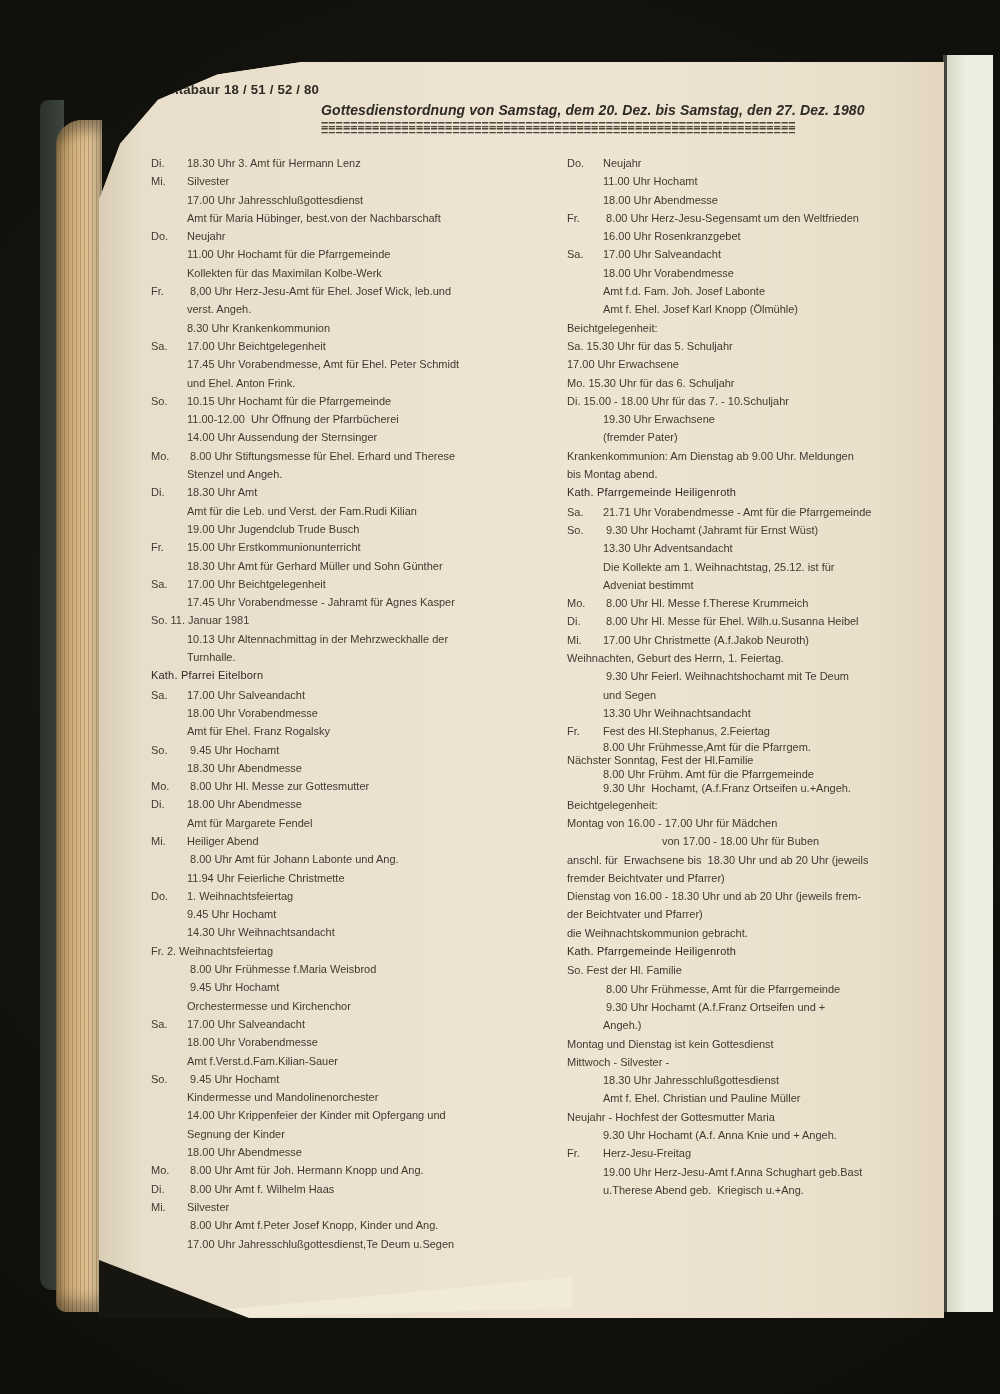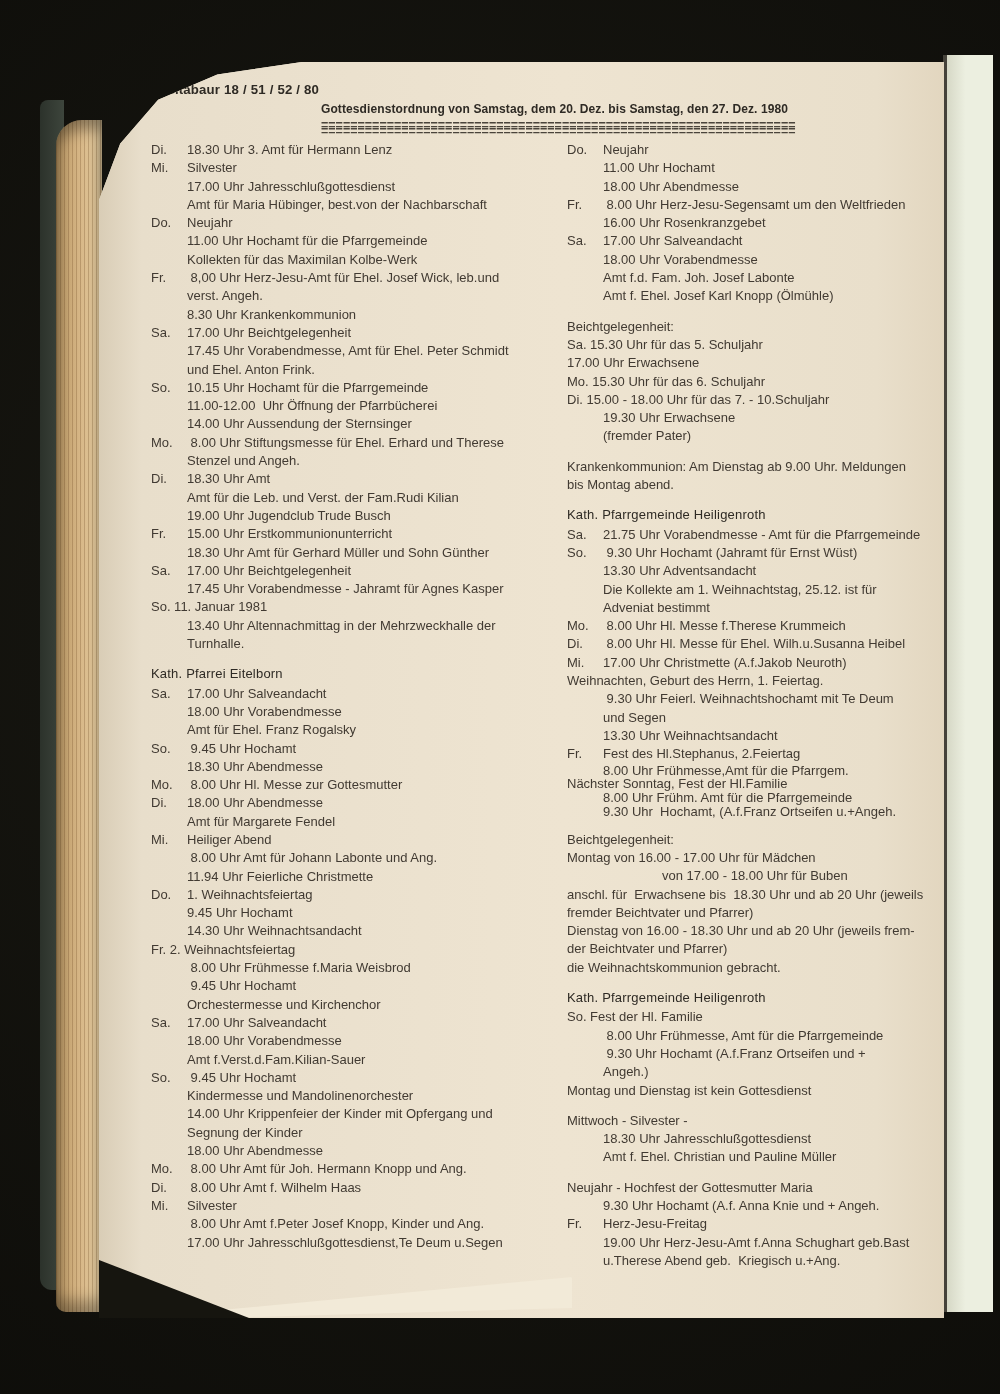--- a/index.html
+++ b/index.html
@@ -34,28 +34,28 @@
     clip-path:polygon(0 11%, 2.5% 6.5%, 7% 3%, 14% 1%, 24% 0, 100% 0, 100% 100%, 0 100%);
     color:var(--ink);}
   .under-corner{position:absolute;left:200px;top:1268px;width:372px;height:50px;
     background:var(--underpage);
     clip-path:polygon(0 88%, 100% 18%, 100% 80%, 4% 100%);
     box-shadow:0 -1px 0 rgba(90,70,40,.4);}
   .corner-shadow{position:absolute;left:99px;top:1252px;width:150px;height:66px;
     background:var(--surround);clip-path:polygon(0 12%, 100% 100%, 0 100%);}
   .page-inner{position:absolute;inset:0;}
   .loc-line{position:absolute;left:52px;top:20px;font-size:13.2px;font-weight:700;color:var(--heading-ink);letter-spacing:.2px;}
-  .page-title{position:absolute;left:222px;top:40px;font-size:12px;font-weight:700;color:var(--heading-ink);letter-spacing:.1px;white-space:pre;}
+  .page-title{position:absolute;left:222px;top:40px;font-size:14px;font-weight:700;color:var(--heading-ink);letter-spacing:.1px;white-space:pre;font-style:italic;}
   .sep{position:absolute;left:222px;width:520px;font-weight:700;color:#4a443b;
     font-size:12.5px;line-height:6px;white-space:pre;overflow:hidden;}
   .sep.s1{top:60px;} .sep.s2{top:66px;}
-  .col{position:absolute;top:79px;font-size:13px;line-height:18.3px;}
+  .col{position:absolute;top:92px;font-size:11px;line-height:18.3px;}
   .col-left{left:52px;width:428px;}
   .col-right{left:468px;width:400px;}
-  .block + .block{margin-top:12px;}
+  .block + .block{}
   .heading{font-weight:400;color:var(--heading-ink);margin-bottom:1px;letter-spacing:.2px;}
   .line{display:flex;white-space:pre;}
   .line .day{width:36px;flex:none;}
   .line.tight{line-height:13.8px;}
   .line.indent2{padding-left:95px;text-align:right;}
   .txt{white-space:pre;}
 </style>
 </head>
 <body>
 
@@ -91,21 +91,21 @@
           <div class="line"><span class="day">Mo.</span><span class="txt"> 8.00 Uhr Stiftungsmesse für Ehel. Erhard und Therese</span></div>
           <div class="line"><span class="day"></span><span class="txt">Stenzel und Angeh.</span></div>
           <div class="line"><span class="day">Di.</span><span class="txt">18.30 Uhr Amt</span></div>
           <div class="line"><span class="day"></span><span class="txt">Amt für die Leb. und Verst. der Fam.Rudi Kilian</span></div>
           <div class="line"><span class="day"></span><span class="txt">19.00 Uhr Jugendclub Trude Busch</span></div>
           <div class="line"><span class="day">Fr.</span><span class="txt">15.00 Uhr Erstkommunionunterricht</span></div>
           <div class="line"><span class="day"></span><span class="txt">18.30 Uhr Amt für Gerhard Müller und Sohn Günther</span></div>
           <div class="line"><span class="day">Sa.</span><span class="txt">17.00 Uhr Beichtgelegenheit</span></div>
           <div class="line"><span class="day"></span><span class="txt">17.45 Uhr Vorabendmesse - Jahramt für Agnes Kasper</span></div>
           <div class="line flush"><span class="txt">So. 11. Januar 1981</span></div>
-          <div class="line"><span class="day"></span><span class="txt">13.40 Uhr Altennachmittag in der Mehrzweckhalle der</span></div>
+          <div class="line"><span class="day"></span><span class="txt">10.13 Uhr Altennachmittag in der Mehrzweckhalle der</span></div>
           <div class="line"><span class="day"></span><span class="txt">Turnhalle.</span></div>
         </div>
         <div class="block">
           <div class="heading">Kath. Pfarrei Eitelborn</div>
           <div class="line"><span class="day">Sa.</span><span class="txt">17.00 Uhr Salveandacht</span></div>
           <div class="line"><span class="day"></span><span class="txt">18.00 Uhr Vorabendmesse</span></div>
           <div class="line"><span class="day"></span><span class="txt">Amt für Ehel. Franz Rogalsky</span></div>
           <div class="line"><span class="day">So.</span><span class="txt"> 9.45 Uhr Hochamt</span></div>
           <div class="line"><span class="day"></span><span class="txt">18.30 Uhr Abendmesse</span></div>
           <div class="line"><span class="day">Mo.</span><span class="txt"> 8.00 Uhr Hl. Messe zur Gottesmutter</span></div>
@@ -156,21 +156,21 @@
           <div class="line flush"><span class="txt">Di. 15.00 - 18.00 Uhr für das 7. - 10.Schuljahr</span></div>
           <div class="line"><span class="day"></span><span class="txt">19.30 Uhr Erwachsene</span></div>
           <div class="line"><span class="day"></span><span class="txt">(fremder Pater)</span></div>
         </div>
         <div class="block">
           <div class="line flush"><span class="txt">Krankenkommunion: Am Dienstag ab 9.00 Uhr. Meldungen</span></div>
           <div class="line flush"><span class="txt">bis Montag abend.</span></div>
         </div>
         <div class="block">
           <div class="heading">Kath. Pfarrgemeinde Heiligenroth</div>
-          <div class="line"><span class="day">Sa.</span><span class="txt">21.75 Uhr Vorabendmesse - Amt für die Pfarrgemeinde</span></div>
+          <div class="line"><span class="day">Sa.</span><span class="txt">21.71 Uhr Vorabendmesse - Amt für die Pfarrgemeinde</span></div>
           <div class="line"><span class="day">So.</span><span class="txt"> 9.30 Uhr Hochamt (Jahramt für Ernst Wüst)</span></div>
           <div class="line"><span class="day"></span><span class="txt">13.30 Uhr Adventsandacht</span></div>
           <div class="line"><span class="day"></span><span class="txt">Die Kollekte am 1. Weihnachtstag, 25.12. ist für</span></div>
           <div class="line"><span class="day"></span><span class="txt">Adveniat bestimmt</span></div>
           <div class="line"><span class="day">Mo.</span><span class="txt"> 8.00 Uhr Hl. Messe f.Therese Krummeich</span></div>
           <div class="line"><span class="day">Di.</span><span class="txt"> 8.00 Uhr Hl. Messe für Ehel. Wilh.u.Susanna Heibel</span></div>
           <div class="line"><span class="day">Mi.</span><span class="txt">17.00 Uhr Christmette (A.f.Jakob Neuroth)</span></div>
           <div class="line flush"><span class="txt">Weihnachten, Geburt des Herrn, 1. Feiertag.</span></div>
           <div class="line"><span class="day"></span><span class="txt"> 9.30 Uhr Feierl. Weihnachtshochamt mit Te Deum</span></div>
           <div class="line"><span class="day"></span><span class="txt">und Segen</span></div>

